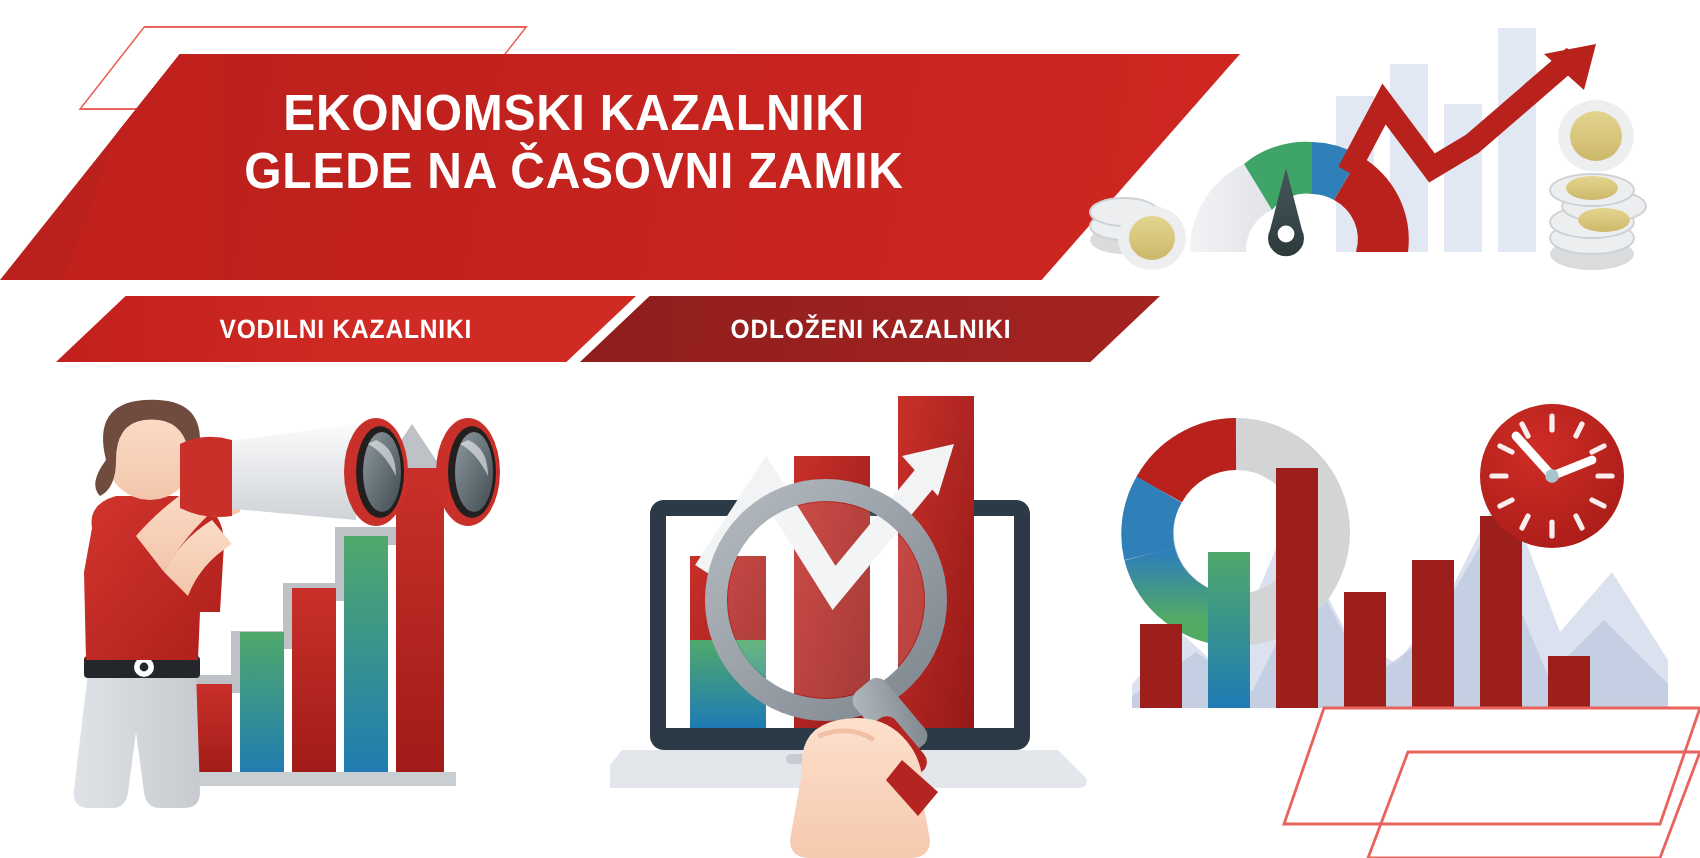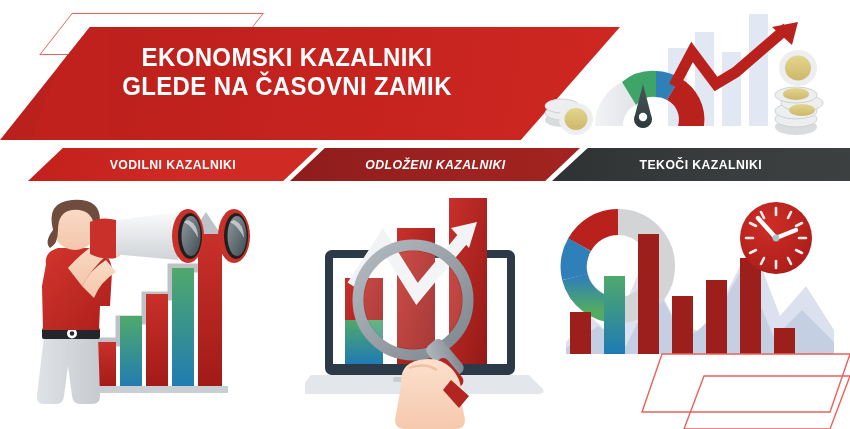--- a/index.html
+++ b/index.html
@@ -51,21 +51,21 @@
     text-transform:uppercase;white-space:nowrap;
   }
   .tab-label{transform:scaleX(.93);display:block;}
   .tab-1{left:28px;width:290px;
     background:linear-gradient(95deg,#c2201c 0%,#d02a24 55%,#cf2a24 100%);
     -webkit-clip-path:polygon(12% 0%,100% 0%,88% 100%,0% 100%);
     clip-path:polygon(12% 0%,100% 0%,88% 100%,0% 100%);text-align:right;}
   .tab-2{left:290px;width:290px;
     background:linear-gradient(95deg,#8e1d1c 0%,#9d2220 60%,#a3231f 100%);
     -webkit-clip-path:polygon(12% 0%,100% 0%,88% 100%,0% 100%);
-    clip-path:polygon(12% 0%,100% 0%,88% 100%,0% 100%);font-style:italic;}
+    clip-path:polygon(12% 0%,100% 0%,88% 100%,0% 100%);}
   .tab-3{left:552px;width:298px;
     background:linear-gradient(95deg,#2f3232 0%,#3a3d3d 60%,#3d4040 100%);
     -webkit-clip-path:polygon(12% 0%,100% 0%,100% 100%,0% 100%);
     clip-path:polygon(12% 0%,100% 0%,100% 100%,0% 100%);}
 
   
   .panel{position:absolute;top:190px;height:239px;}
   .panel-1{left:20px;width:285px;}
   .panel-2{left:305px;width:250px;}
   .panel-3{left:548px;width:302px;}
@@ -149,23 +149,20 @@
     </div>
   </div>
 
   <div class="tabs">
     <div class="tab tab-1">
       <span class="tab-label">VODILNI KAZALNIKI</span>
     </div>
     <div class="tab tab-2">
       <span class="tab-label">ODLOŽENI KAZALNIKI</span>
     </div>
-    <div class="tab tab-3">
-      <span class="tab-label">TEKOČI KAZALNIKI</span>
-    </div>
   </div>
 
   <div class="panel panel-1">
     <span class="sr">Ženska z daljnogledom in naraščajoči stolpčni graf</span>
     <svg width="285" height="239" viewBox="0 0 285 239">
       <defs>
         <linearGradient id="p1GB" x1="0" y1="0" x2="0" y2="1">
           <stop offset="0" stop-color="#4fa96b"></stop>
             <stop offset="1" stop-color="#1f7ab5"></stop>
         </linearGradient>

